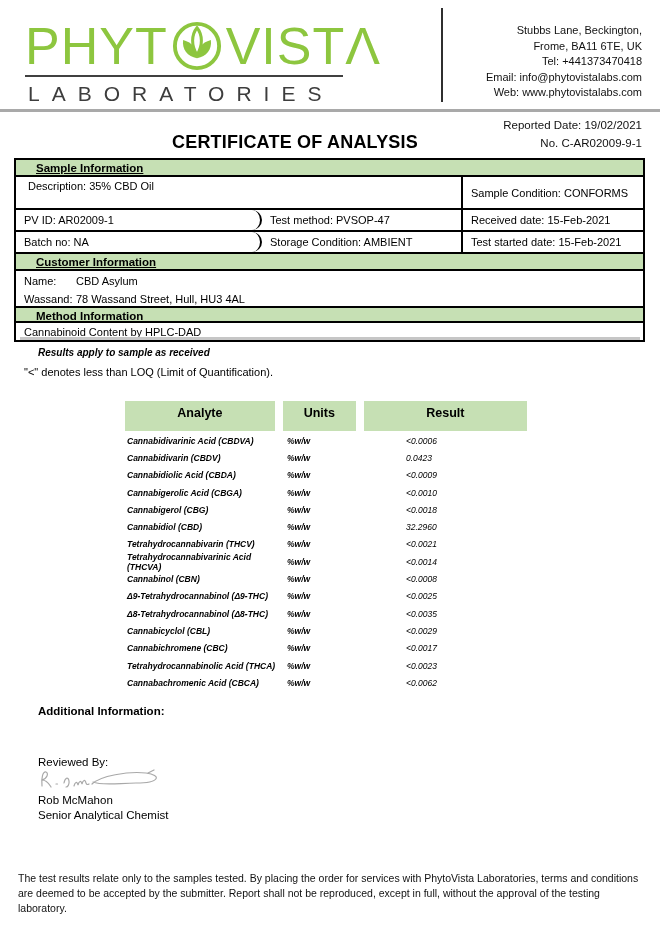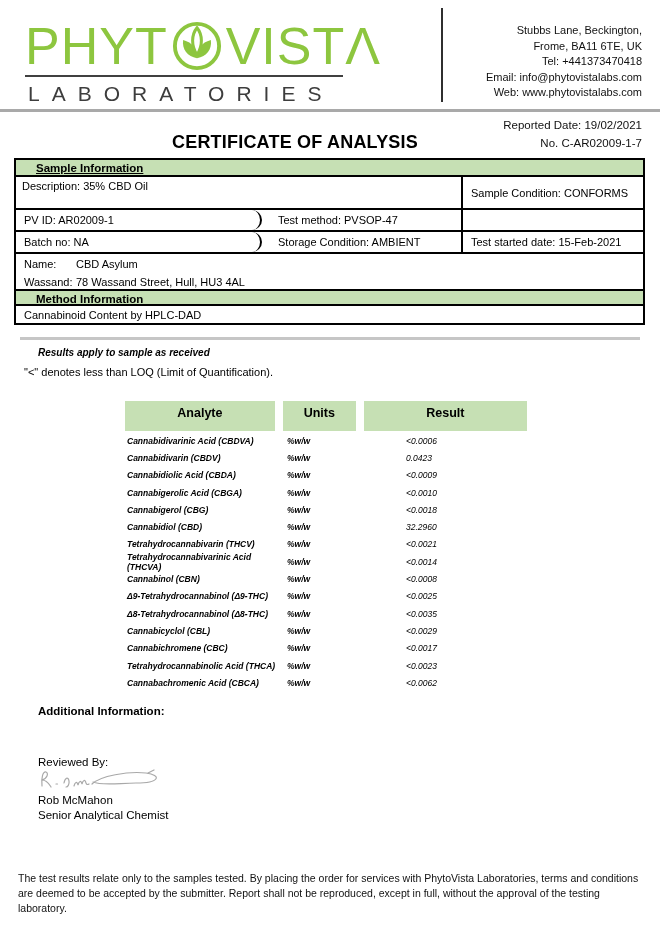--- a/index.html
+++ b/index.html
@@ -25,25 +25,25 @@
 
   .meta { position:absolute; right:18px; top:116px; text-align:right; font-size:11.5px; line-height:18px; color:#111; }
 
   .title { position:absolute; left:60px; top:132px; width:470px; text-align:center; font-size:18px; font-weight:bold; letter-spacing:0.2px; }
 
   
   .info-table { position:absolute; left:14px; top:158px; width:631px; border:2px solid #000; background:#fff; }
   .sec-bar { background:#c6e0b4; border-bottom:2px solid #000; font-size:11.5px; font-weight:bold; text-decoration:underline; padding:1px 0 1px 20px; height:17px; line-height:15px; }
   .sec-bar.mid { border-top:2px solid #000; }
   .row-desc { display:flex; height:33px; border-bottom:2px solid #000; font-size:11px; }
-  .cell-desc { width:447px; border-right:2px solid #000; padding:3px 6px; }
+  .cell-desc { width:447px; border-right:2px solid #000; padding:3px 12px; }
   .cell-cond { flex:1; display:flex; align-items:center; padding-left:8px; }
   .row-3col { display:flex; height:22px; border-bottom:2px solid #000; font-size:11px; }
   .row-3col .c1 { width:246px; border-right:2px solid #000; display:flex; align-items:center; padding-left:8px;border-radius:10px; }
-  .row-3col .c2 { width:201px; border-right:2px solid #000; display:flex; align-items:center; padding-left:16px; }
+  .row-3col .c2 { width:201px; border-right:2px solid #000; display:flex; align-items:center; padding-left:8px; }
   .row-3col .c3 { flex:1; display:flex; align-items:center; padding-left:8px; }
   .row-kv { display:flex; font-size:11px; padding-left:8px; align-items:center; }
   .row-kv .kv-label { width:52px; }
   .row-name { height:20px; }
   .row-addr { height:15px; }
   .row-method { height:17px; font-size:11px; display:flex; align-items:center; padding-left:8px; }
 
   .divider-2 { position:absolute; left:20px; top:337px; width:620px; height:3px; background:#c6c6c6; }
 
   
@@ -100,44 +100,46 @@
     <div>Frome, BA11 6TE, UK</div>
     <div>Tel: +441373470418</div>
     <div>Email: info@phytovistalabs.com</div>
     <div>Web: www.phytovistalabs.com</div>
   </div>
 
   <div class="header-rule"></div>
 
   <div class="meta">
     <div>Reported Date: 19/02/2021</div>
-    <div>No. C-AR02009-1-7</div>
+    <div>No. C-AR02009-9-1</div>
   </div>
 
   <div class="title">CERTIFICATE OF ANALYSIS</div>
 
   <div class="info-table">
     <div class="sec-bar">Sample Information</div>
 
     <div class="row-desc">
       <div class="cell-desc">Description: 35% CBD Oil</div>
       <div class="cell-cond">Sample Condition: CONFORMS</div>
     </div>
 
     <div class="row-3col">
       <div class="c1">PV ID: AR02009-1</div>
       <div class="c2">Test method: PVSOP-47</div>
+      <div class="c3">Received date: 15-Feb-2021</div>
     </div>
 
     <div class="row-3col">
       <div class="c1">Batch no: NA</div>
       <div class="c2">Storage Condition: AMBIENT</div>
       <div class="c3">Test started date: 15-Feb-2021</div>
     </div>
 
+    <div class="sec-bar">Customer Information</div>
 
     <div class="row-kv row-name">
       <span class="kv-label">Name:</span>
       <span>CBD Asylum</span>
     </div>
     <div class="row-kv row-addr">
       <span class="kv-label">Wassand:</span>
       <span>78 Wassand Street, Hull, HU3 4AL</span>
     </div>
 

